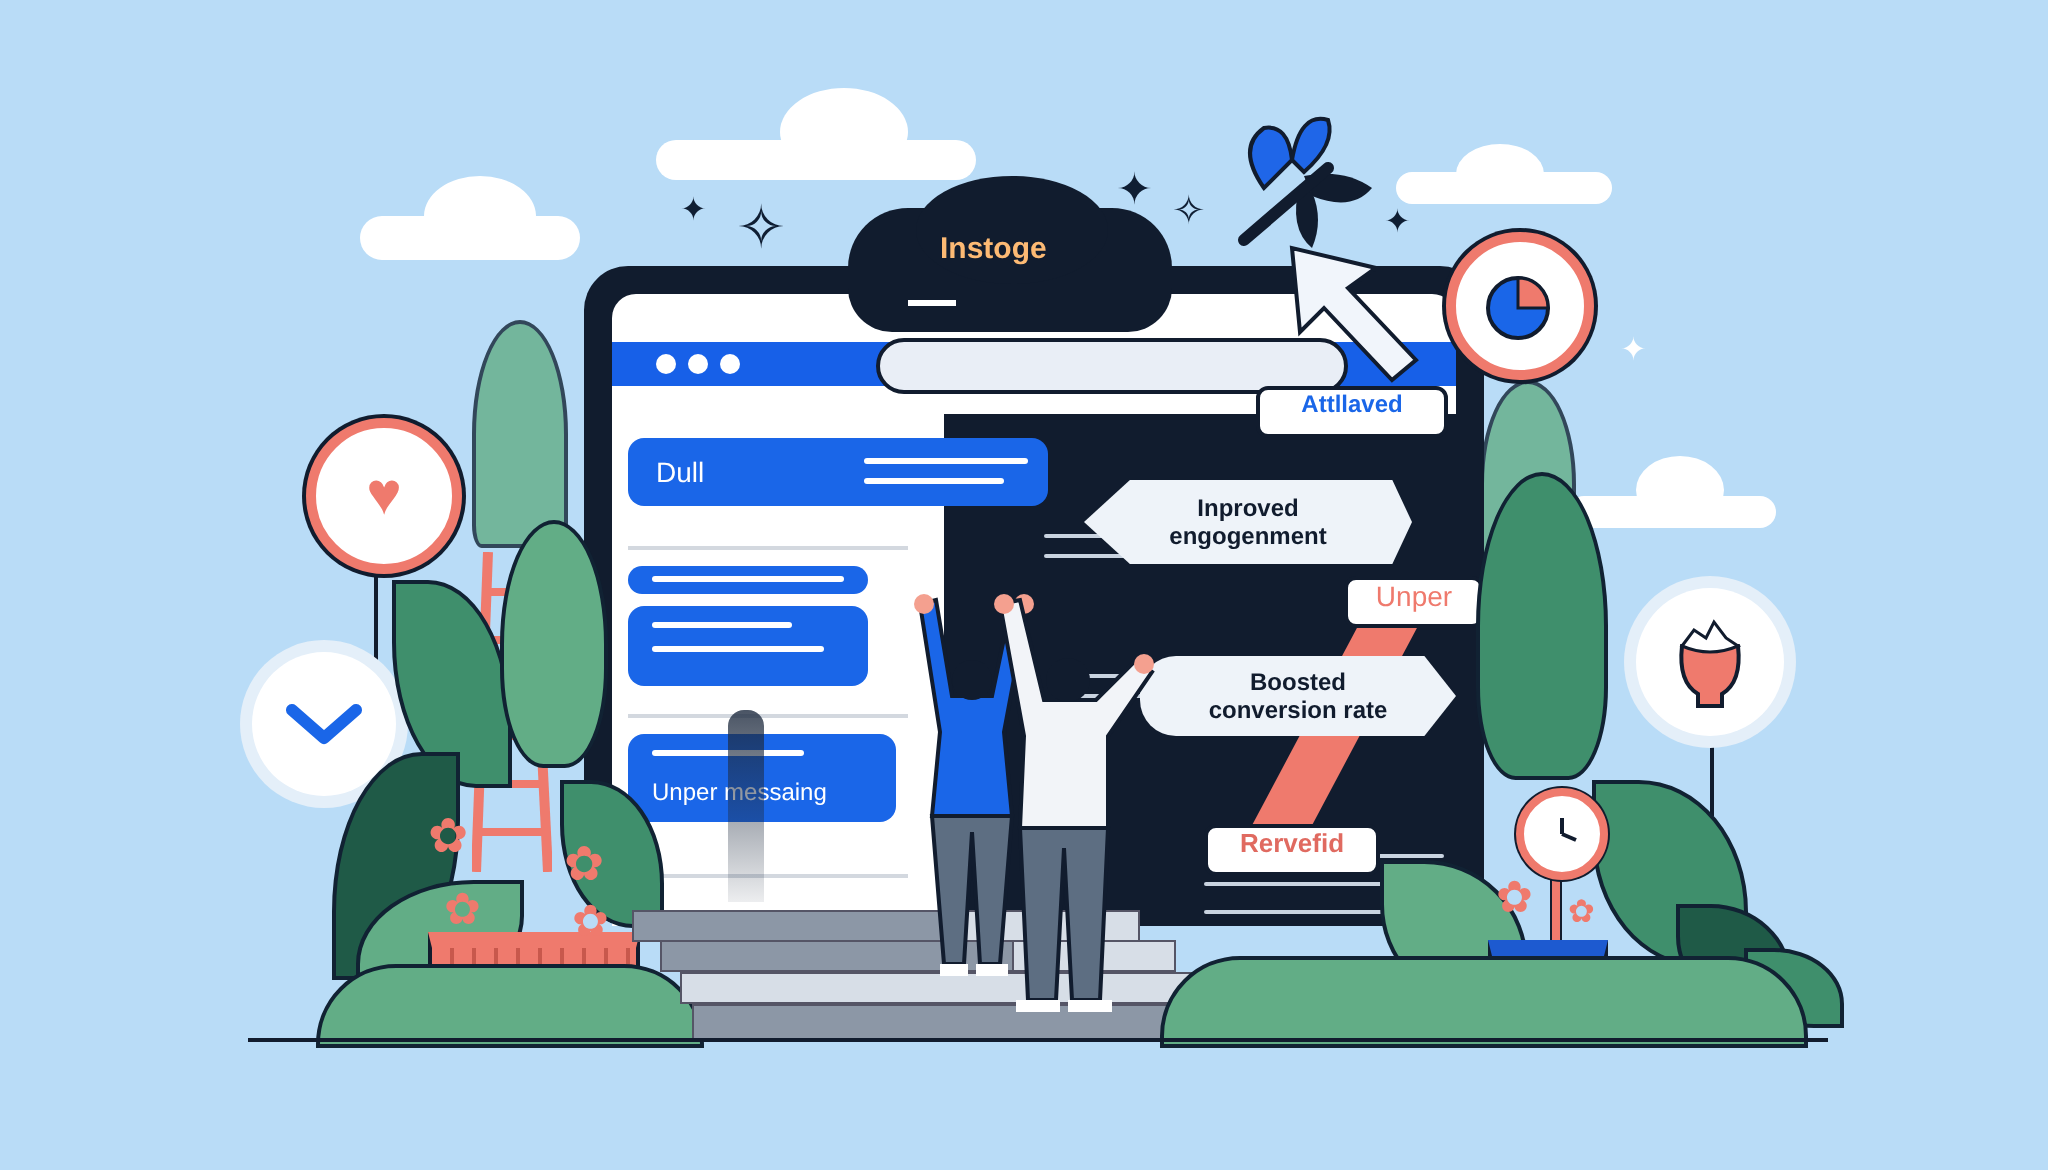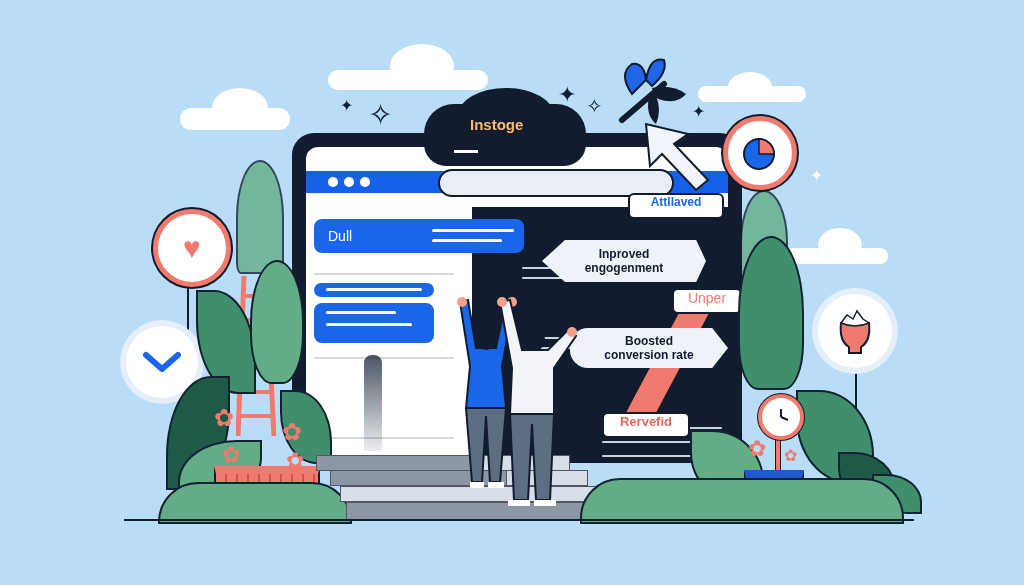--- a/index.html
+++ b/index.html
@@ -76,20 +76,24 @@
     </div>
     <div class="hline" style="left:8px;top:126px;width:140px;"></div>
     <div class="blue-card" style="left:8px;top:136px;width:120px;height:14px;">
       <span class="line" style="left:12px;top:5px;width:96px;"></span>
     </div>
     <div class="blue-card" style="left:8px;top:156px;width:120px;height:40px;">
       <span class="line" style="left:12px;top:8px;width:70px;"></span>
       <span class="line" style="left:12px;top:20px;width:86px;"></span>
     </div>
     <div class="hline" style="left:8px;top:210px;width:140px;"></div>
+    <div class="blue-card" style="left:8px;top:220px;width:134px;height:44px;">
+      <span class="line" style="left:12px;top:8px;width:76px;"></span>
+      <span style="position:absolute;left:12px;top:22px;font-size:12px;">Unper messaing</span>
+    </div>
     <div class="hline" style="left:8px;top:290px;width:140px;"></div>
 
     <div class="abs" style="left:58px;top:208px;width:18px;height:96px;background:linear-gradient(#1d2a3e,rgba(29,42,62,0.1));border-radius:8px 8px 0 0;opacity:.8;"></div>
   </div>
 </div>
 
 <div class="abs" style="left:424px;top:104px;width:162px;height:62px;background:#111c2e;border-radius:30px 30px 22px 22px;">
   <div class="abs" style="left:34px;top:-16px;width:96px;height:54px;background:#111c2e;border-radius:50%;"></div>
   <span style="position:absolute;left:46px;top:12px;color:#fdba74;font-size:15px;font-weight:bold;">Instoge</span>
   <span class="abs" style="left:30px;top:46px;width:24px;height:3px;background:#fff;"></span>

